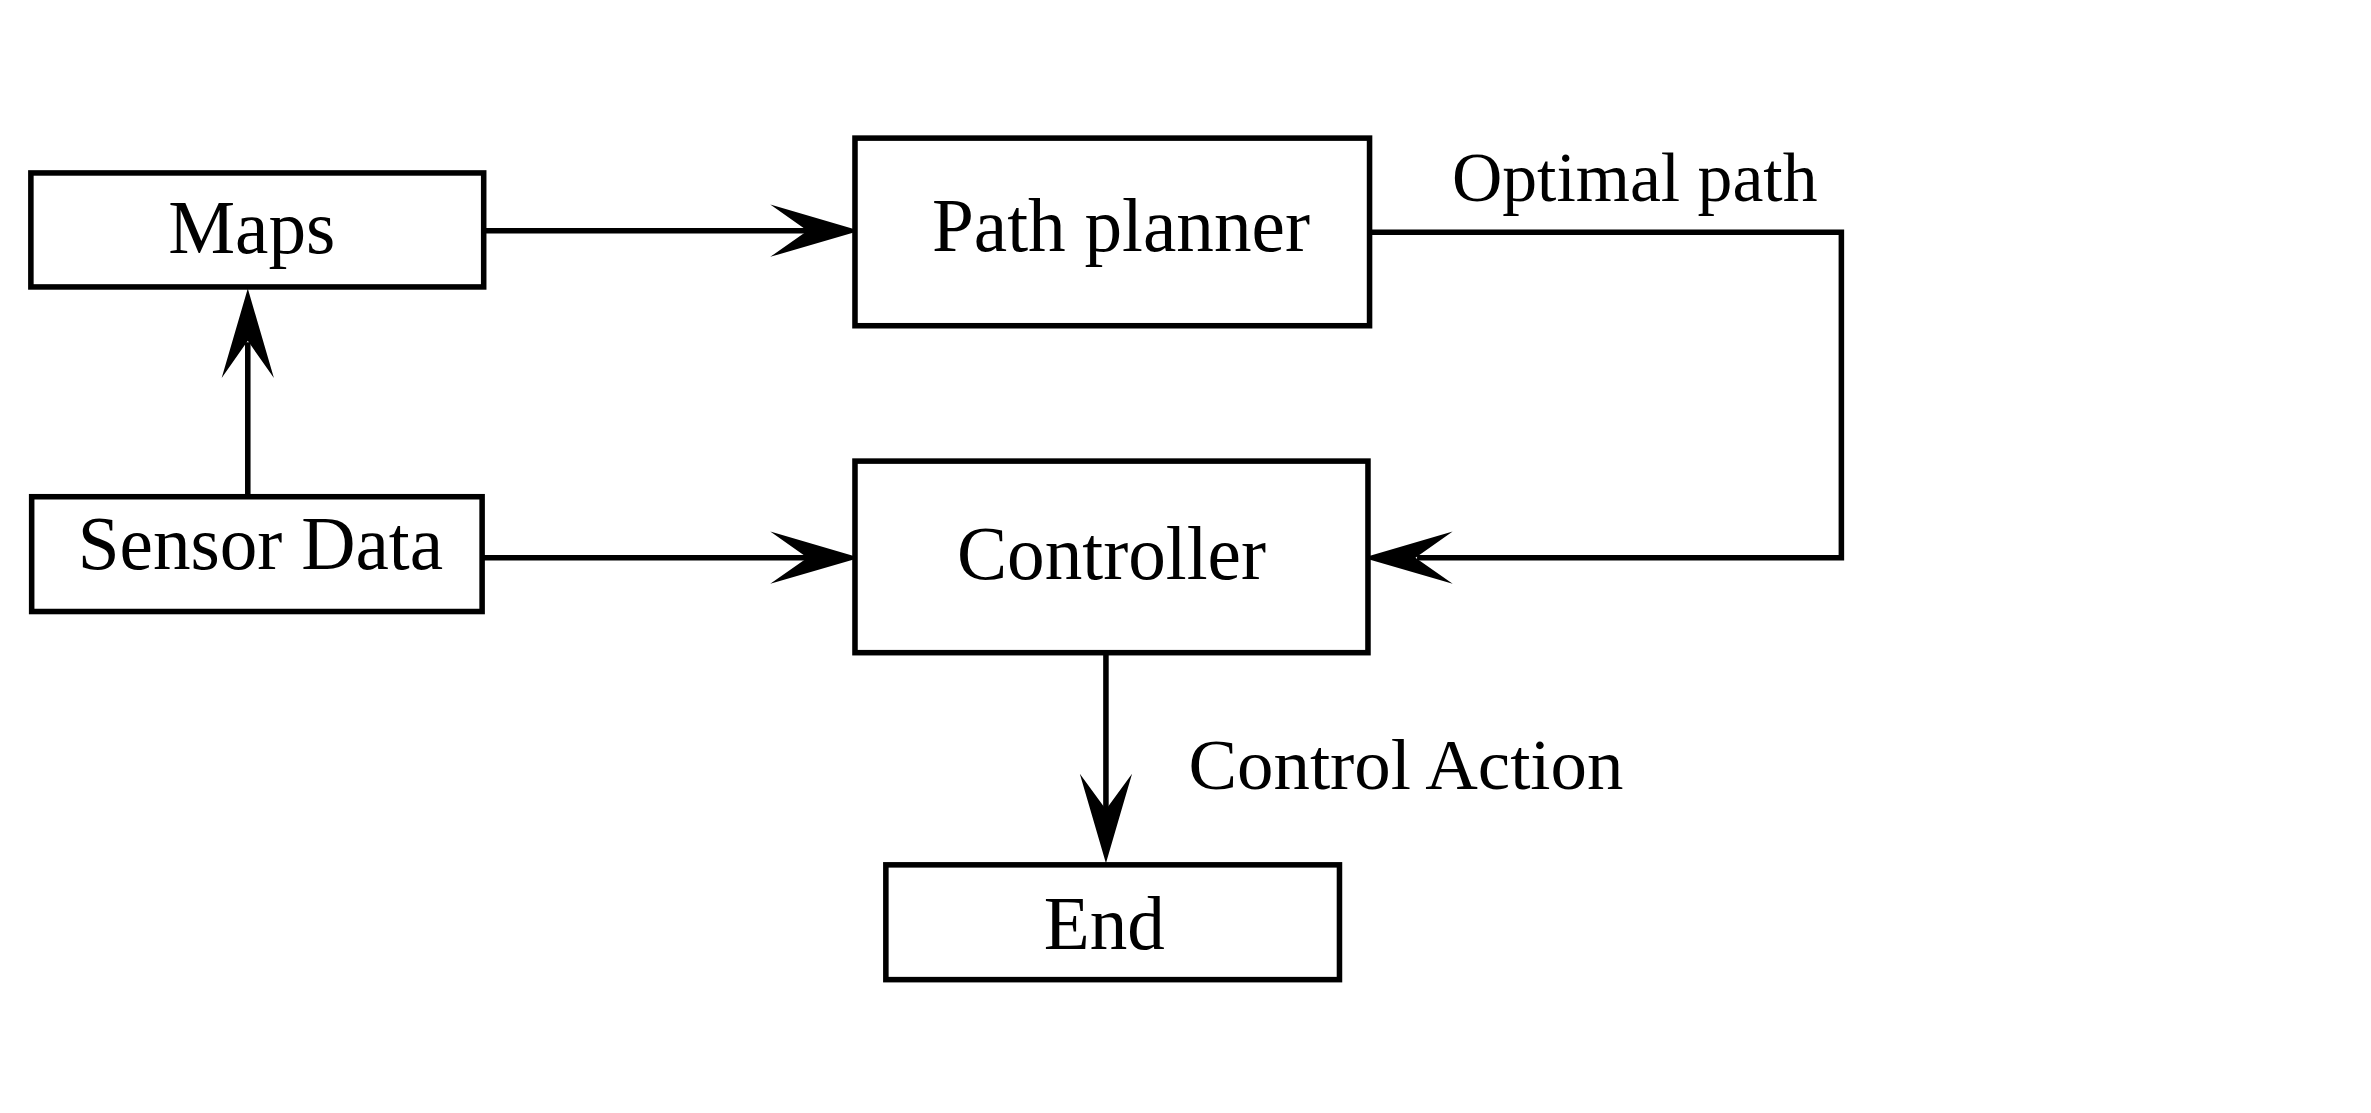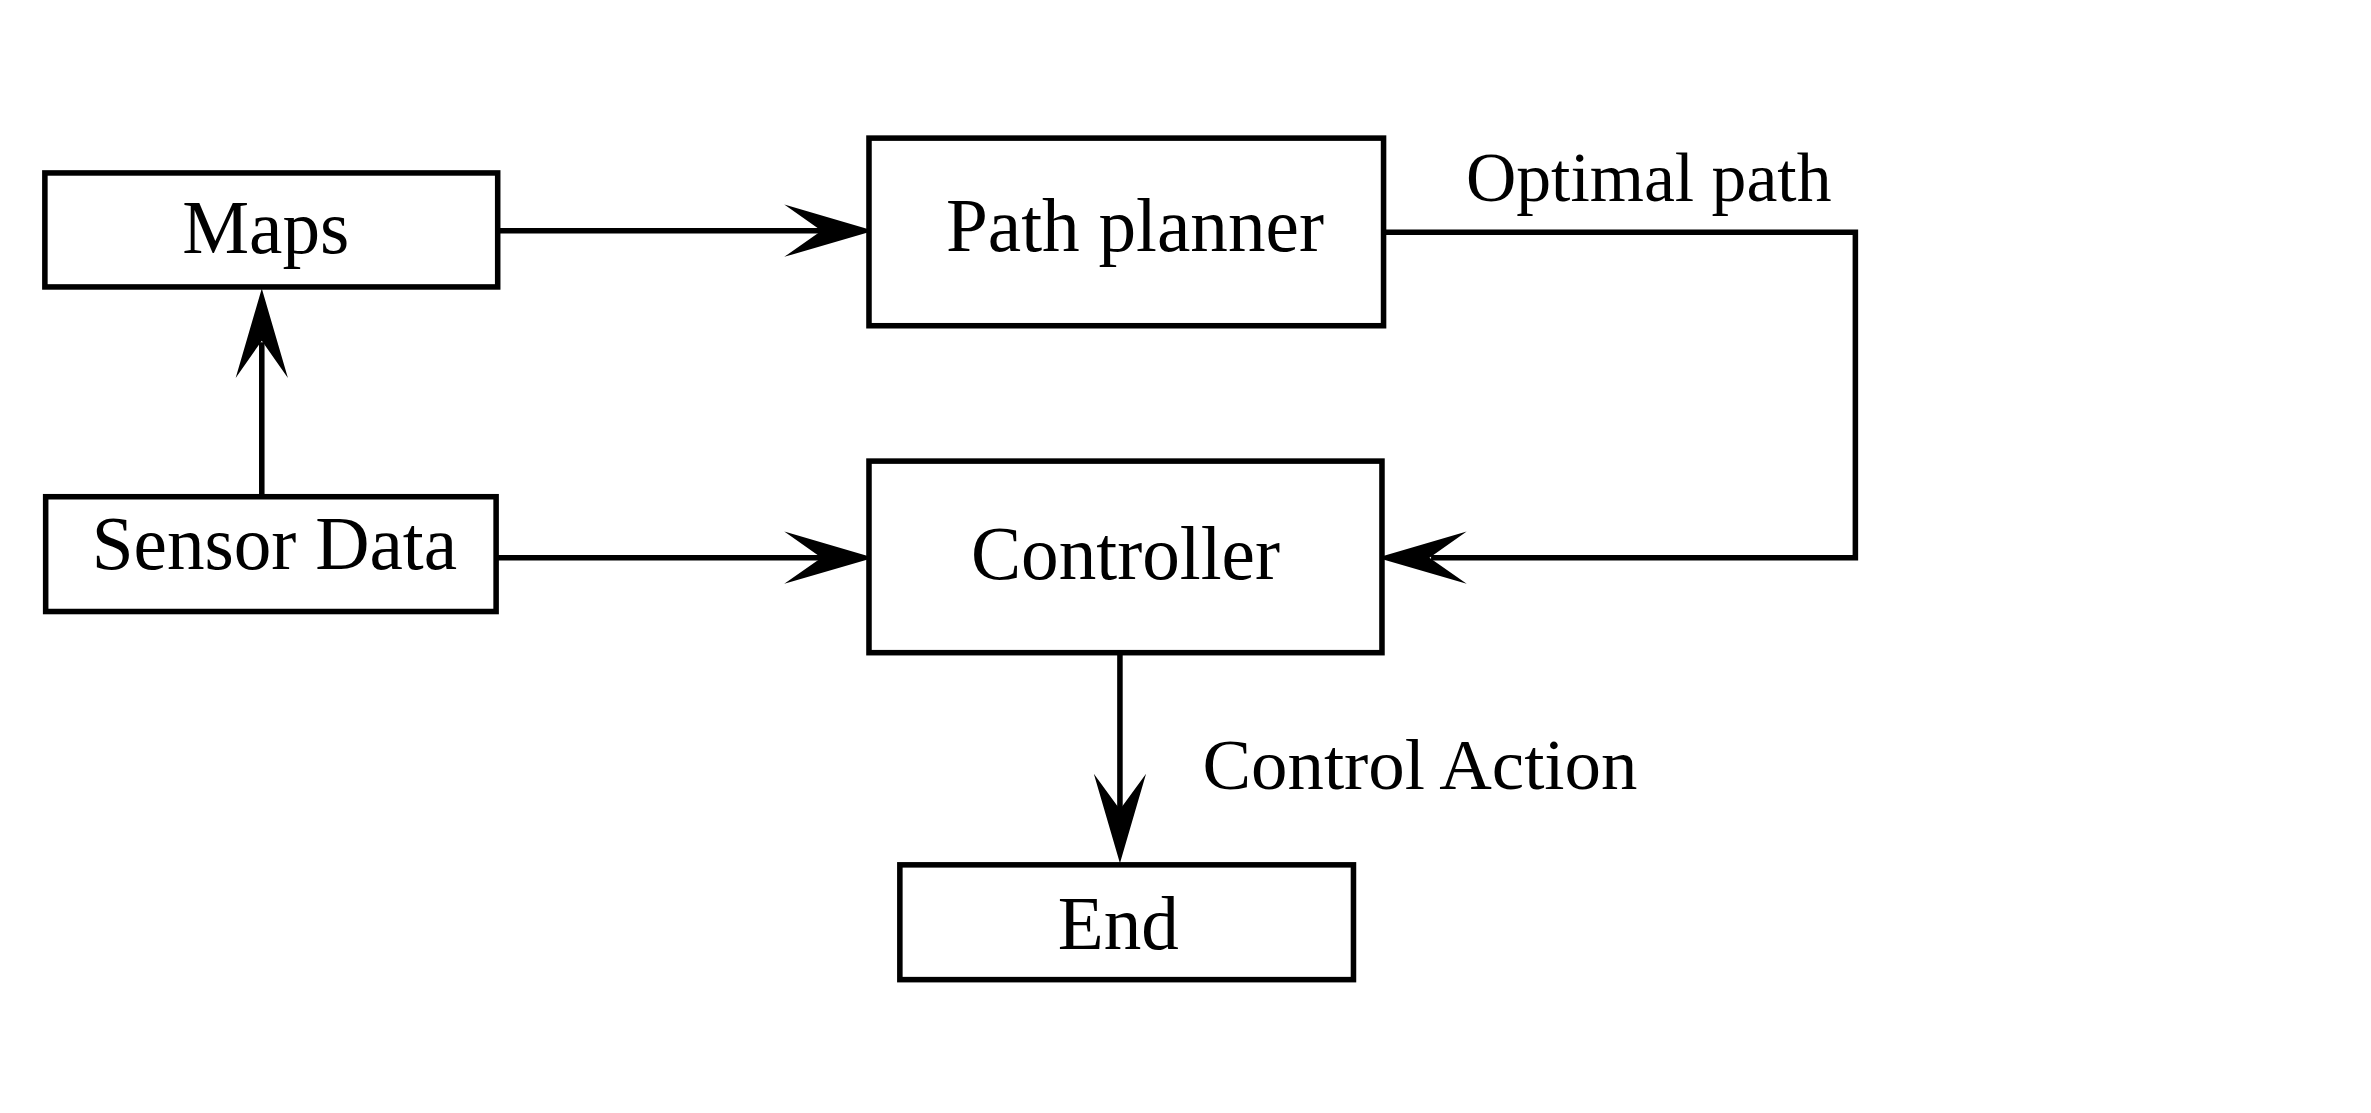--- a/index.html
+++ b/index.html
@@ -6,21 +6,20 @@
     margin: 0;
     padding: 0;
     background: #ffffff;
   }
   .diagram-wrap {
     width: 1877px;
     height: 1113px;
     background: #ffffff;
     position: relative;
     overflow: hidden;
-    padding-left: 14px;
   }
   svg {
     display: block;
     width: 100%;
     height: 100%;
   }
   .node-box {
     fill: #ffffff;
     stroke: #000000;
     stroke-width: 7;

